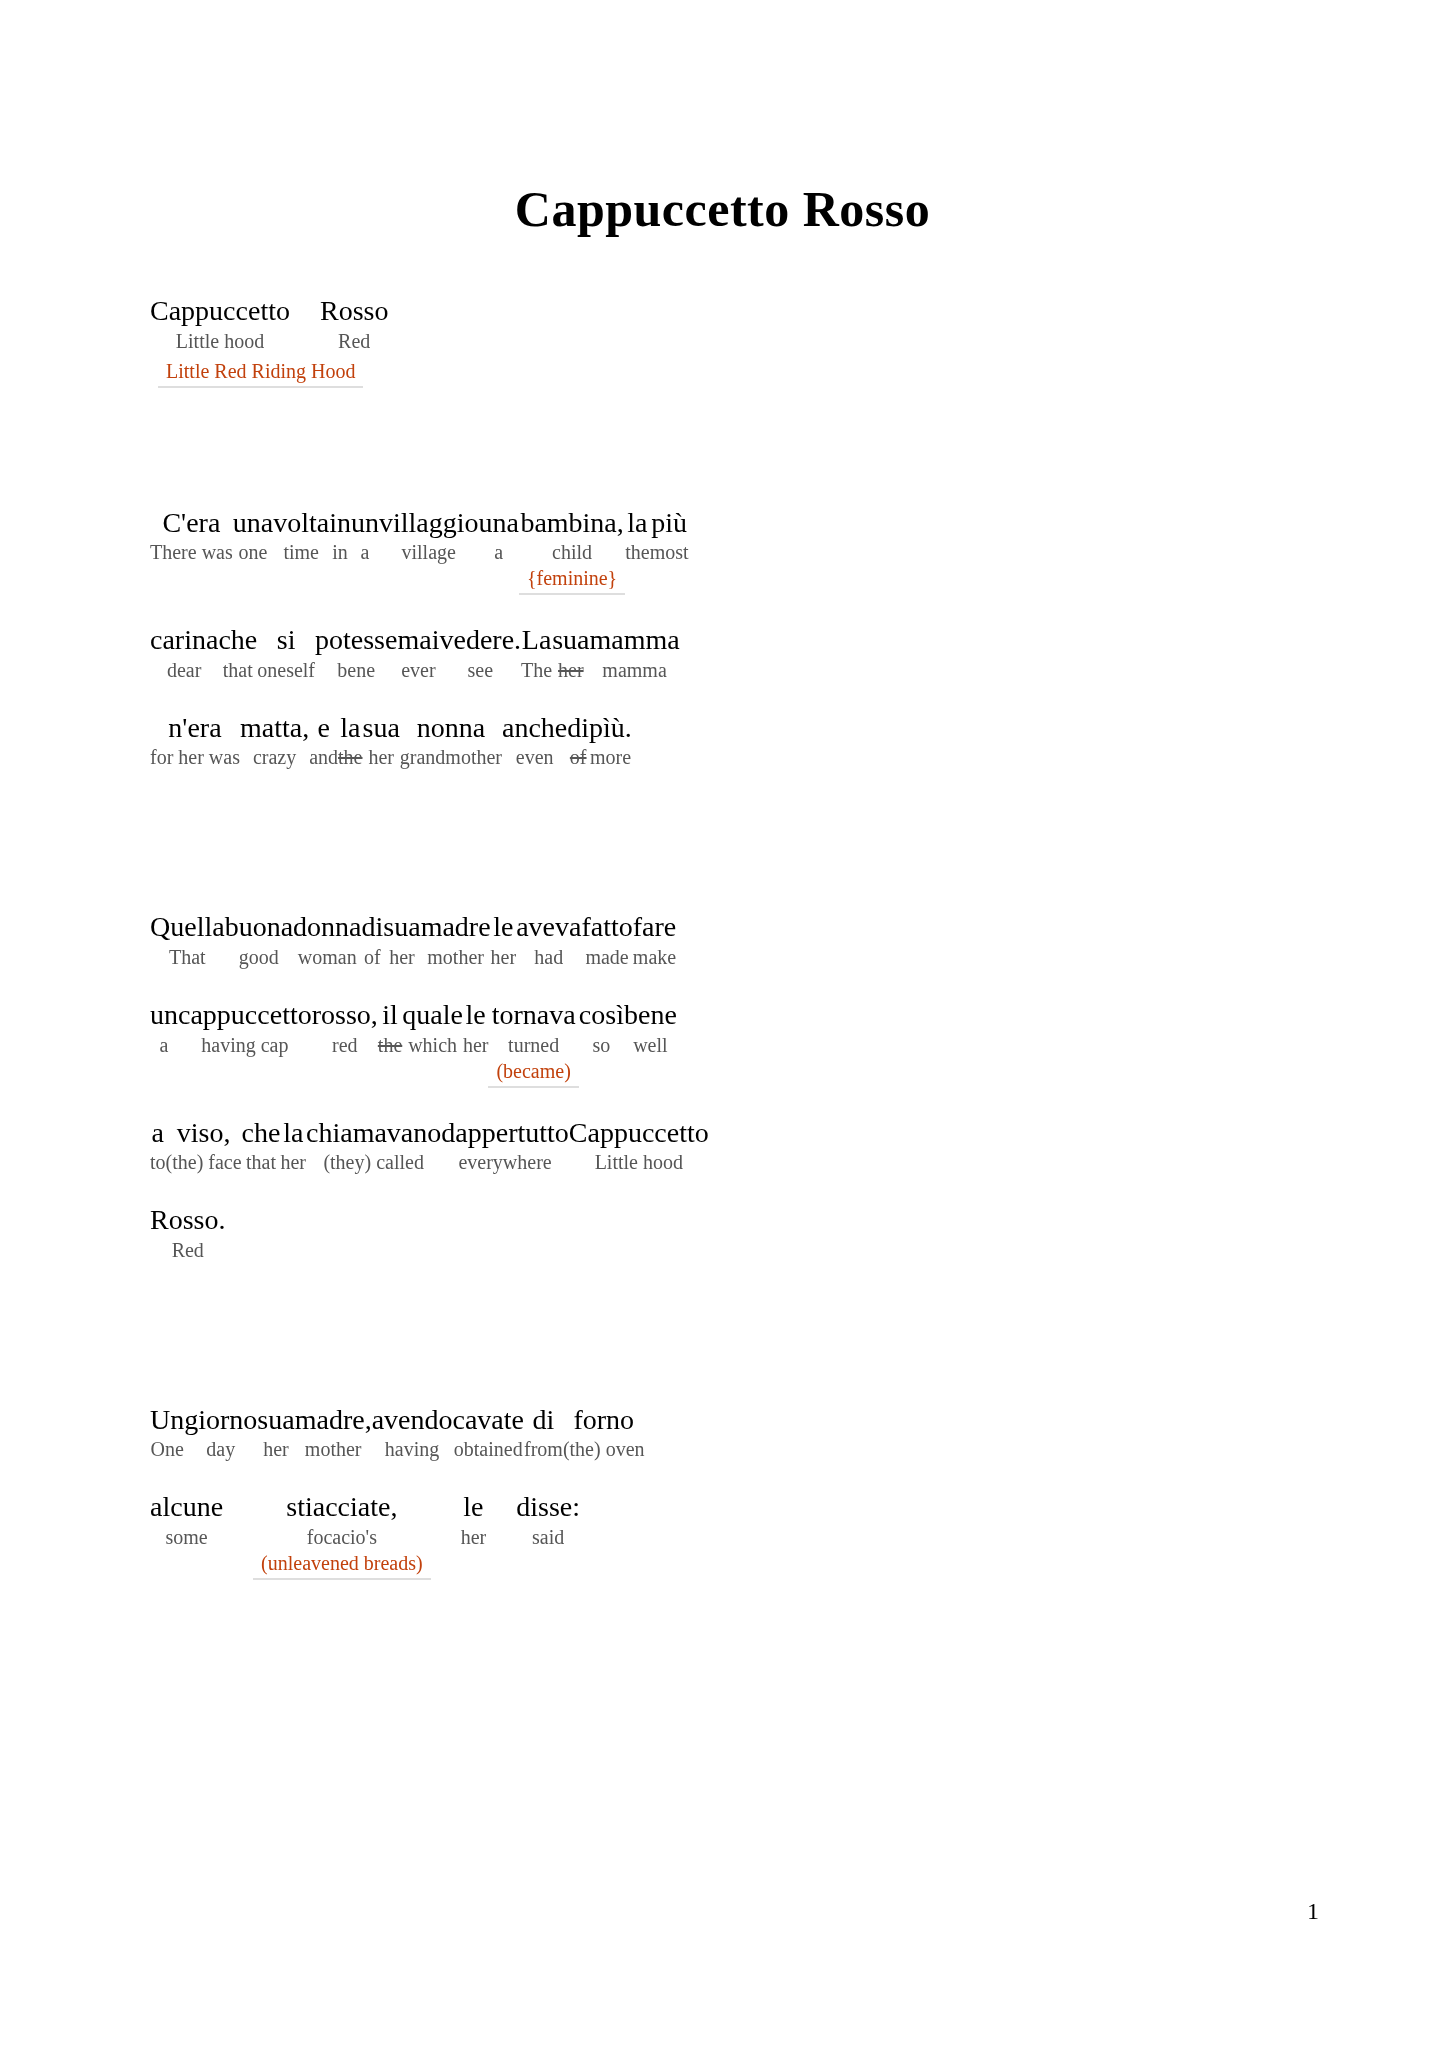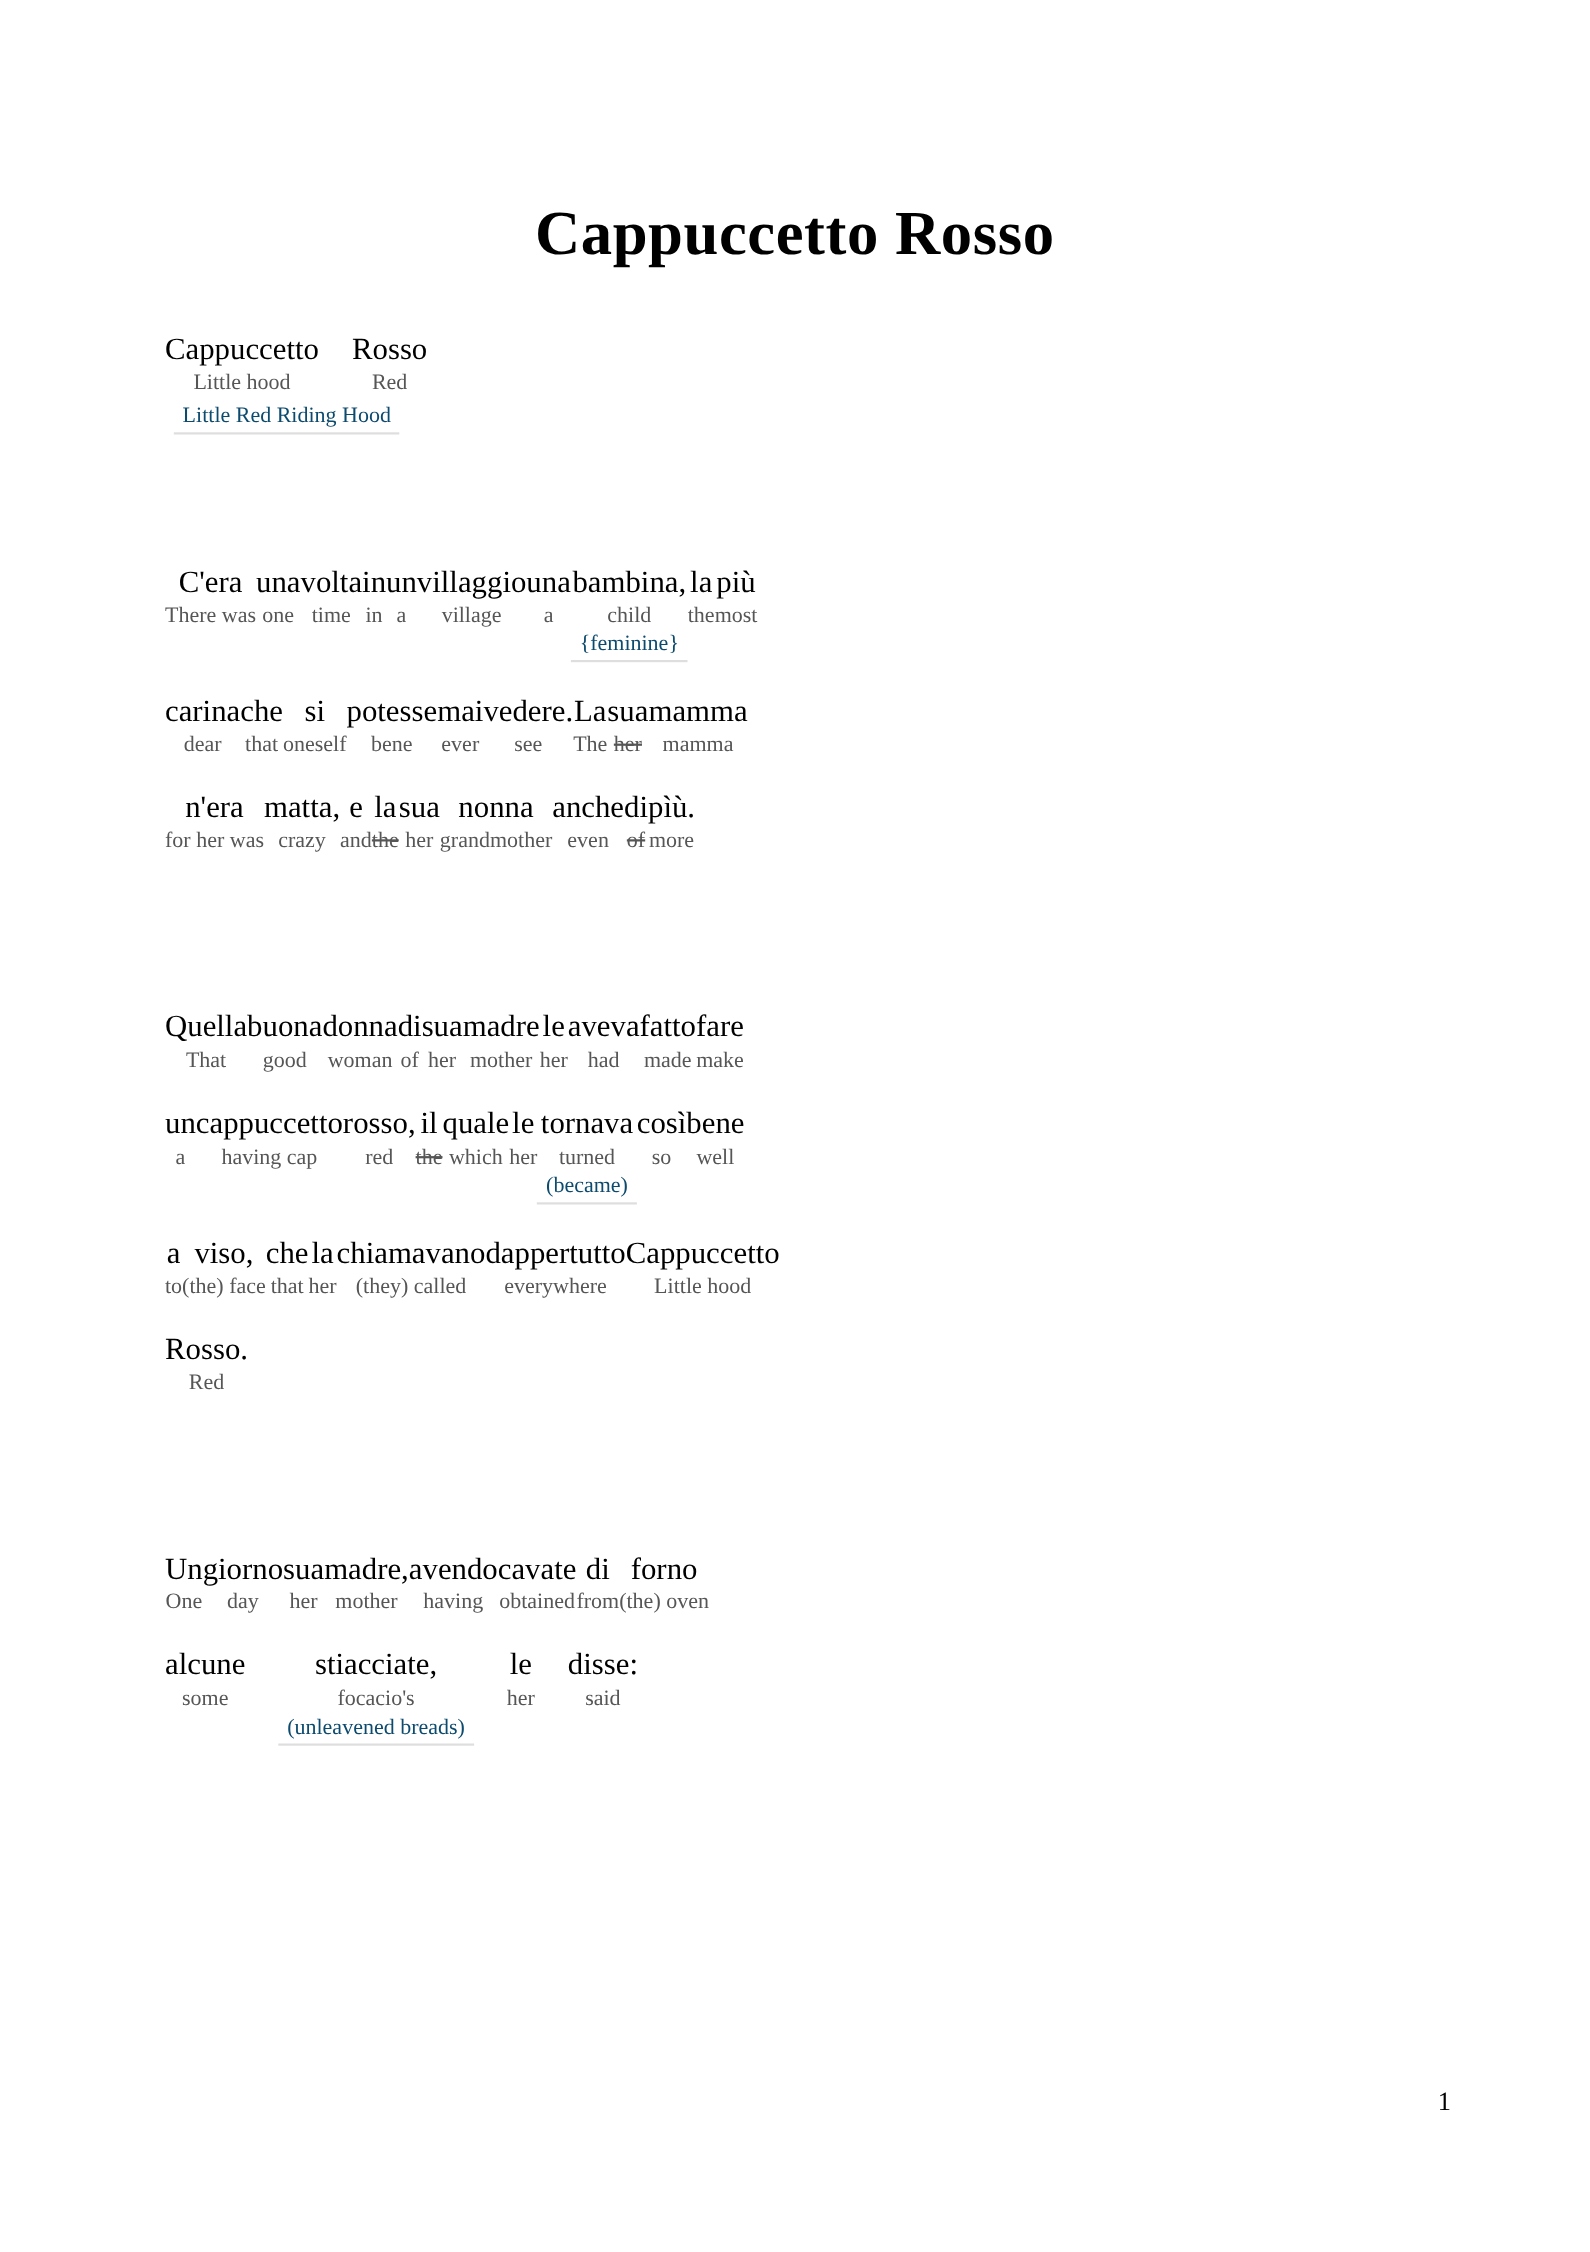--- a/index.html
+++ b/index.html
@@ -18,21 +18,21 @@
     height: 2047px;
     margin: 0 auto;
     background: #ffffff;
     box-sizing: border-box;
     overflow: hidden;
   }
 
   
   .doc-title {
     text-align: center;
-    font-size: 57px;
+    font-size: 50px;
     font-weight: bold;
     letter-spacing: 0.5px;
     margin: 0;
     padding-top: 180px;
     color: #000;
     font-family: "Liberation Serif", "DejaVu Serif", serif;
   }
 
   
   .content {
@@ -86,21 +86,21 @@
   }
   .gloss.strike {
     text-decoration: line-through;
     text-decoration-color: #565656;
   }
 
   
   .note {
     font-size: 20px;
     line-height: 1.25;
-    color: #0c4a6e;
+    color: #c2410c;
     white-space: nowrap;
     margin-top: 1px;
     padding: 0 8px 2px 8px;
     border-bottom: 2px solid #dedede;
     font-family: "Liberation Serif", "DejaVu Serif", serif;
   }
 
   
   .titleblock .iline { margin-bottom: 4px; }
 

